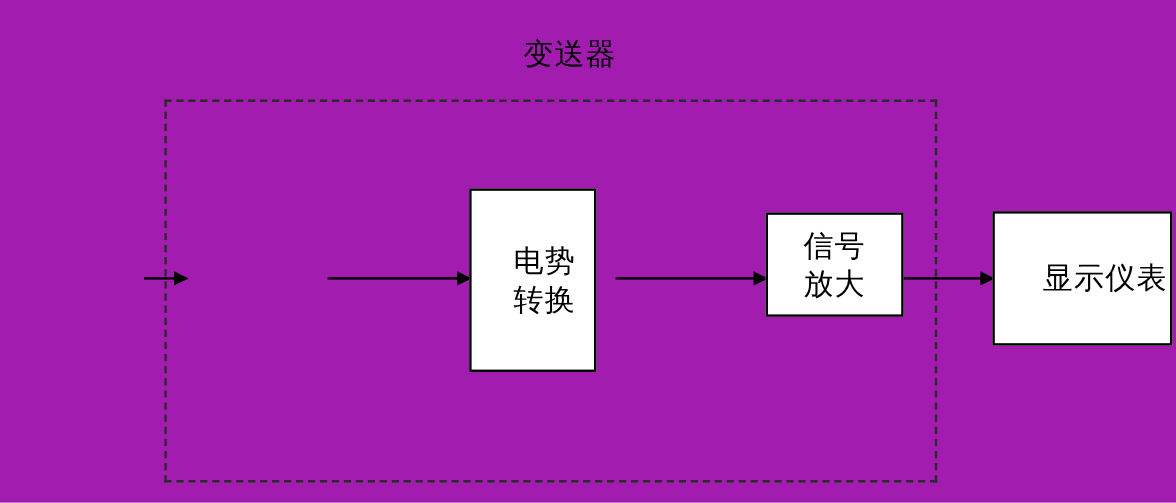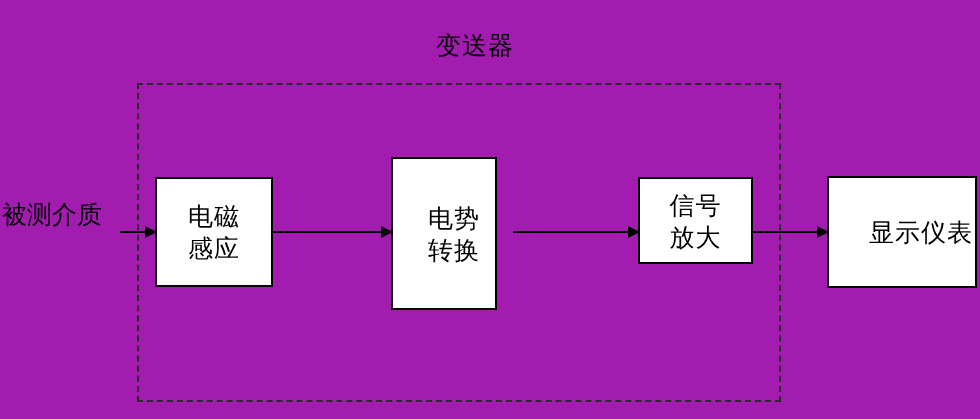--- a/index.html
+++ b/index.html
@@ -111,28 +111,23 @@
 </style>
 </head>
 <body>
 
 <div id="canvas">
 
   <div id="diagram-title">变送器</div>
 
   <div id="transmitter-boundary"></div>
 
-  <div id="medium-label">被测介质</div>
 
   <div class="connector" id="arrow-input-to-induction"></div>
 
-  <div class="proc-box" id="box-em-induction">
-    <span class="box-text">电磁
-感应</span>
-  </div>
 
   <div class="connector" id="arrow-induction-to-conv"></div>
 
   <div class="proc-box" id="box-potential-conv">
     <span class="box-text">电势
 转换</span>
   </div>
 
   <div class="connector" id="arrow-conv-to-amp"></div>
 

